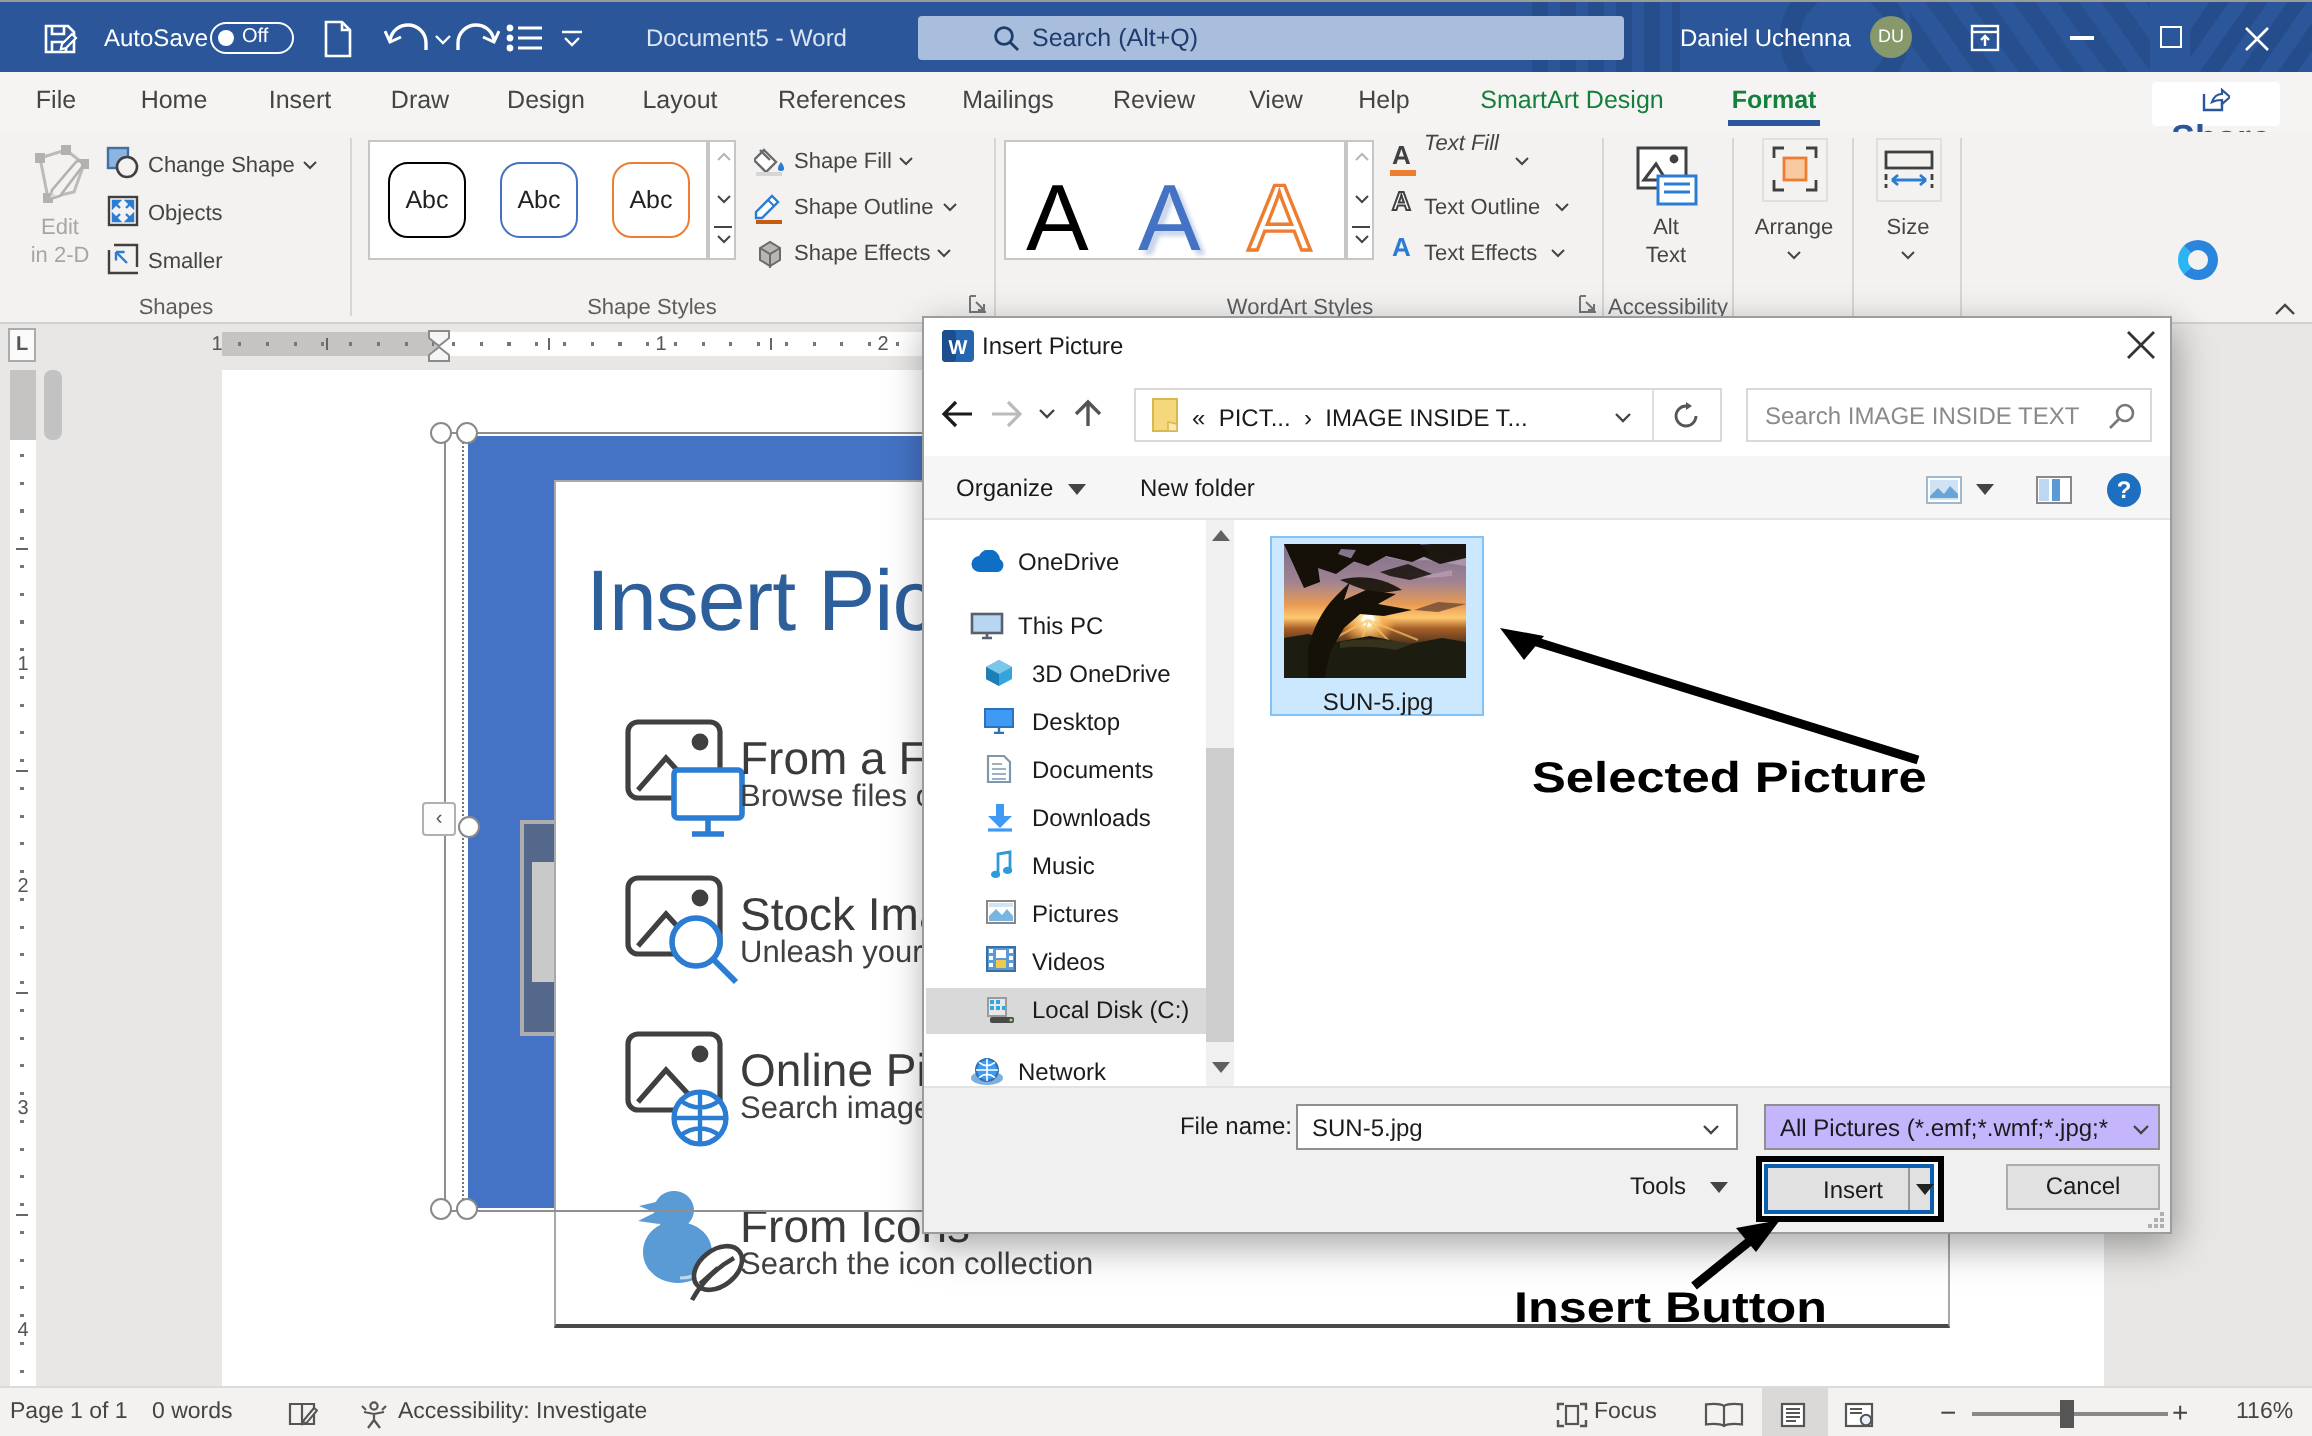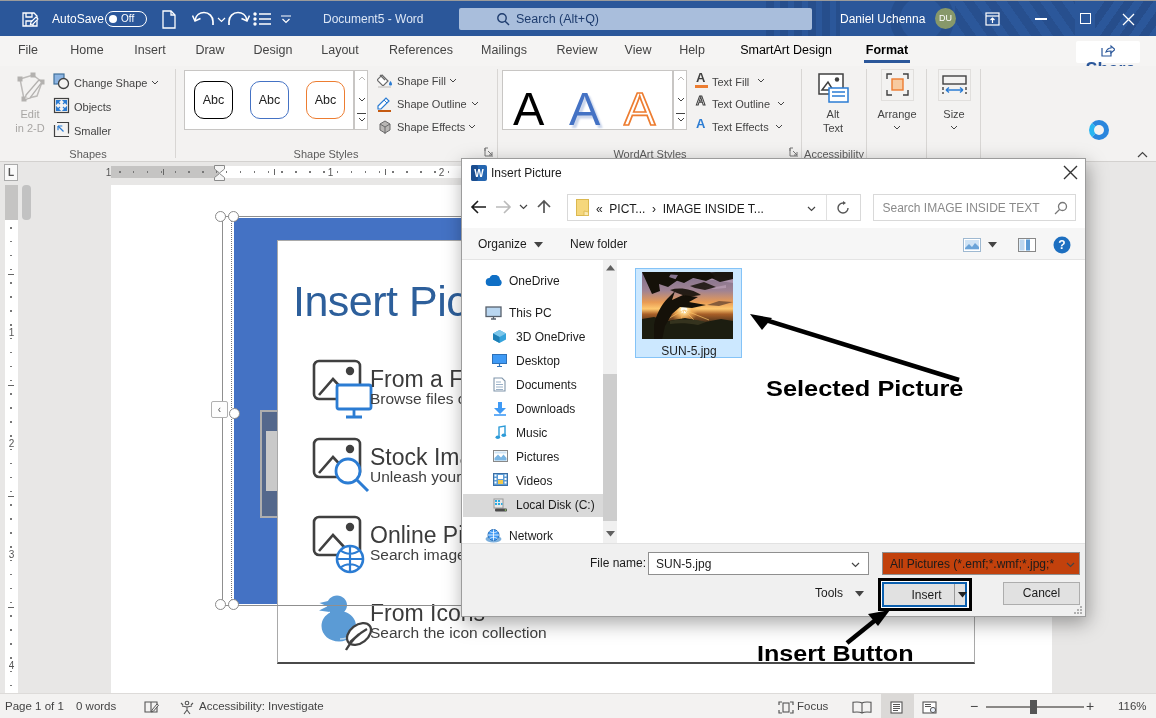--- a/index.html
+++ b/index.html
@@ -5,21 +5,21 @@
 html,body{width:1156px;height:718px;overflow:hidden;}
 body{font-family:"Liberation Sans",sans-serif;position:relative;background:#e8e7e6;}
 .abs{position:absolute;}
 
 #titlebar{position:absolute;left:0;top:0;width:1156px;height:36px;background:#2b579a;border-top:1px solid #9b9b9b;overflow:hidden;}
 #titlebar .dec{position:absolute;}
 .tb-txt{color:#fff;font-size:12px;}
 
 #tabrow{position:absolute;left:0;top:36px;width:1156px;height:30px;background:#f5f4f3;}
 .tab{position:absolute;top:7px;transform:translateX(-50%);font-size:12.5px;color:#444;white-space:nowrap;}
-.tab.ctx{color:#000000;}
+.tab.ctx{color:#15803d;}
 
 #ribbon{position:absolute;left:0;top:66px;width:1156px;height:96px;background:#f3f2f1;border-bottom:1px solid #d3d1cf;}
 .rlbl{position:absolute;font-size:11px;color:#5c5c5c;transform:translateX(-50%);white-space:nowrap;}
 .rsep{position:absolute;top:3px;width:1px;height:89px;background:#d8d6d4;}
 .rtxt{position:absolute;font-size:11px;color:#444;white-space:nowrap;}
 
 #canvas{position:absolute;left:0;top:162px;width:1156px;height:532px;background:#e8e7e6;overflow:hidden;}
 #page{position:absolute;left:111px;top:23px;width:941px;height:509px;background:#fff;}
 
 #dlg{position:absolute;left:461px;top:158px;width:625px;height:459px;background:#fff;border:1px solid #9c9c9c;box-shadow:2px 6px 18px rgba(0,0,0,.35);}
@@ -218,21 +218,21 @@
         <path d="M1 1l3 3 3-3" fill="none" stroke="#444" stroke-width="1"></path>
       </svg>
     <div class="abs" style="left:2px;top:42px;width:9px;height:1.2px;background:#444;"></div>
     <svg class="abs" style="left:3px;top:46px" width="8" height="5" viewBox="0 0 8 5">
         <path d="M1 1l3 3 3-3" fill="none" stroke="#444" stroke-width="1"></path>
       </svg>
   </div>
 
   <div class="abs" style="left:696px;top:5px;font-size:13px;font-weight:bold;color:#404040;line-height:13px;">A</div>
   <div class="abs" style="left:695px;top:19px;width:13px;height:2.5px;background:#ed7d31;"></div>
-  <div class="rtxt" style="left:712px;top:10px;">Text Fill</div>
+  <div class="rtxt" style="left:712px;top:0;font-style:italic;">Text Fill</div>
   <svg class="abs" style="left:757px;top:12px" width="8" height="5" viewBox="0 0 8 5">
       <path d="M1 1l3 3 3-3" fill="none" stroke="#444" stroke-width="1"></path>
     </svg>
   <div class="abs" style="left:696px;top:28px;font-size:13px;font-weight:bold;color:#fff;line-height:13px;-webkit-text-stroke:1px #404040;">A</div>
   <div class="rtxt" style="left:712px;top:32px;">Text Outline</div>
   <svg class="abs" style="left:777px;top:35px" width="8" height="5" viewBox="0 0 8 5">
       <path d="M1 1l3 3 3-3" fill="none" stroke="#444" stroke-width="1"></path>
     </svg>
   <div class="abs" style="left:696px;top:51px;font-size:13px;font-weight:bold;color:#2b7cd3;line-height:13px;">A</div>
   <div class="rtxt" style="left:712px;top:55px;">Text Effects</div>
@@ -582,21 +582,21 @@
   <div class="d12 abs" style="left:172px;top:185px;width:110px;text-align:center;">SUN-5.jpg</div>
 
   <div class="abs" style="left:0;top:384px;width:623px;height:73px;background:#f0f0f0;border-top:1px solid #e2e2e2;"></div>
   <div class="d12 abs" style="left:124px;top:397px;width:60px;text-align:right;">File name:</div>
   <div class="abs" style="left:186px;top:392.5px;width:221px;height:23px;background:#fff;border:1px solid #8f8f8f;">
     <div class="d12 abs" style="left:7px;top:4px;">SUN-5.jpg</div>
     <svg class="abs" style="left:202px;top:9px" width="9" height="6" viewBox="0 0 9 6">
         <path d="M1 1l3.5 3.5L8 1" fill="none" stroke="#444" stroke-width="1.2"></path>
       </svg>
   </div>
-  <div class="abs" style="left:420px;top:392.5px;width:198px;height:23px;background:#c2410c;border:1px solid #8f8f8f;overflow:hidden;">
+  <div class="abs" style="left:420px;top:392.5px;width:198px;height:23px;background:#c4b5fd;border:1px solid #8f8f8f;overflow:hidden;">
     <div class="d12 abs" style="left:7px;top:4px;white-space:nowrap;">All Pictures (*.emf;*.wmf;*.jpg;*</div>
     <svg class="abs" style="left:183px;top:9px" width="9" height="6" viewBox="0 0 9 6">
         <path d="M1 1l3.5 3.5L8 1" fill="none" stroke="#444" stroke-width="1.2"></path>
       </svg>
   </div>
   <div class="d12 abs" style="left:353px;top:427px;">Tools</div>
   <svg class="abs" style="left:393px;top:432px" width="9" height="6" viewBox="0 0 9 6">
       <path d="M0 0h9L4.5 5.5z" fill="#444"></path>
     </svg>
 

